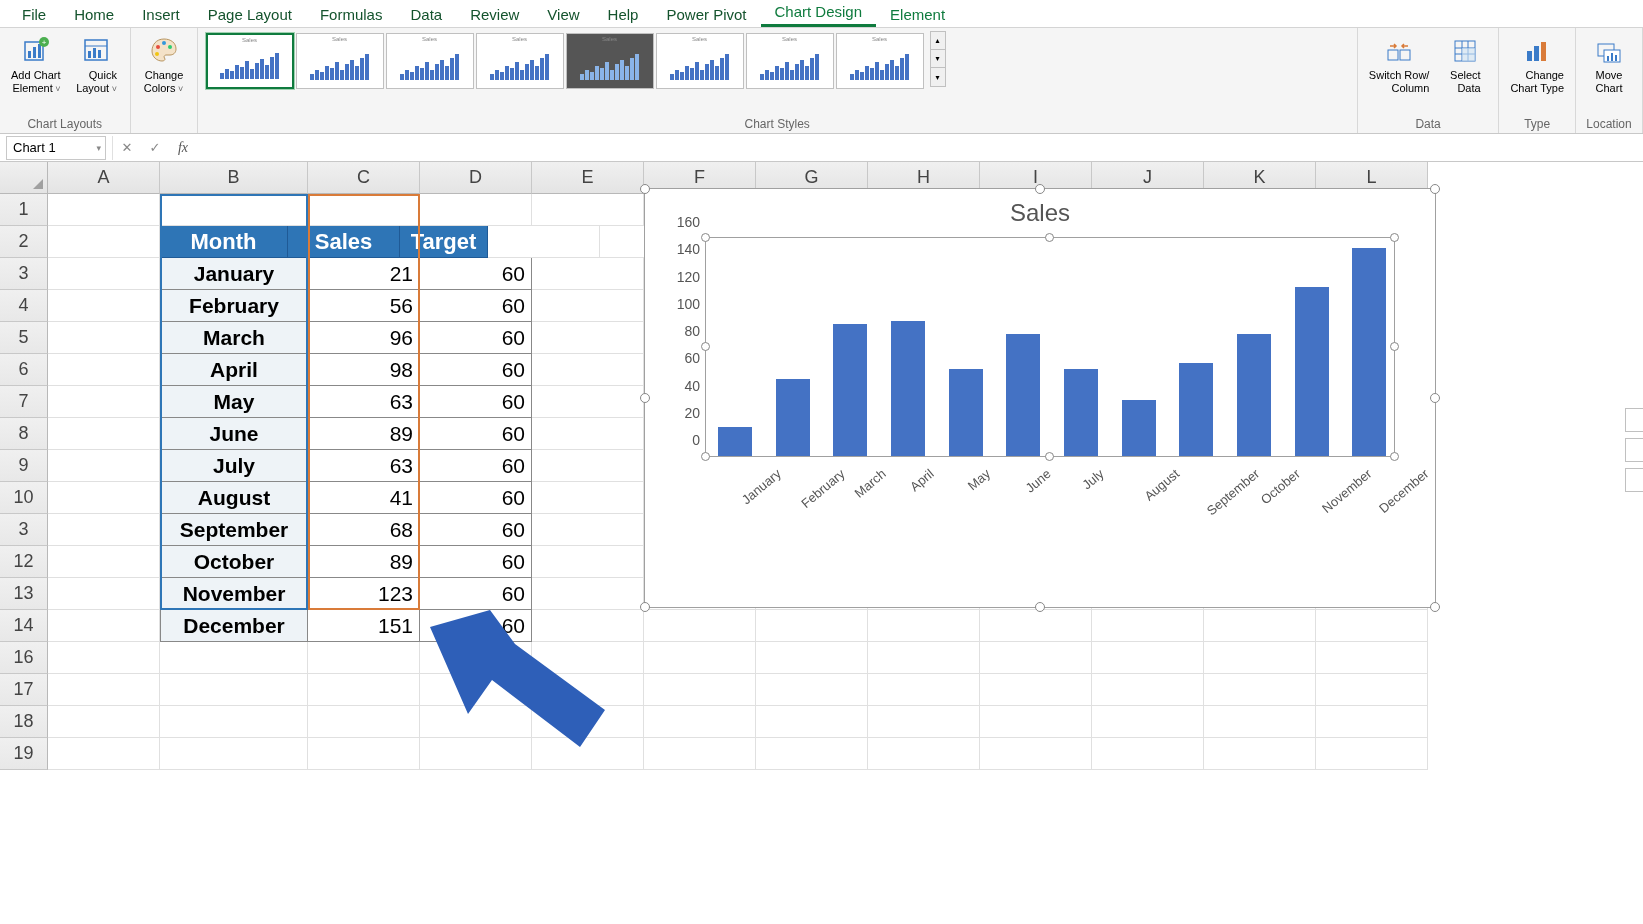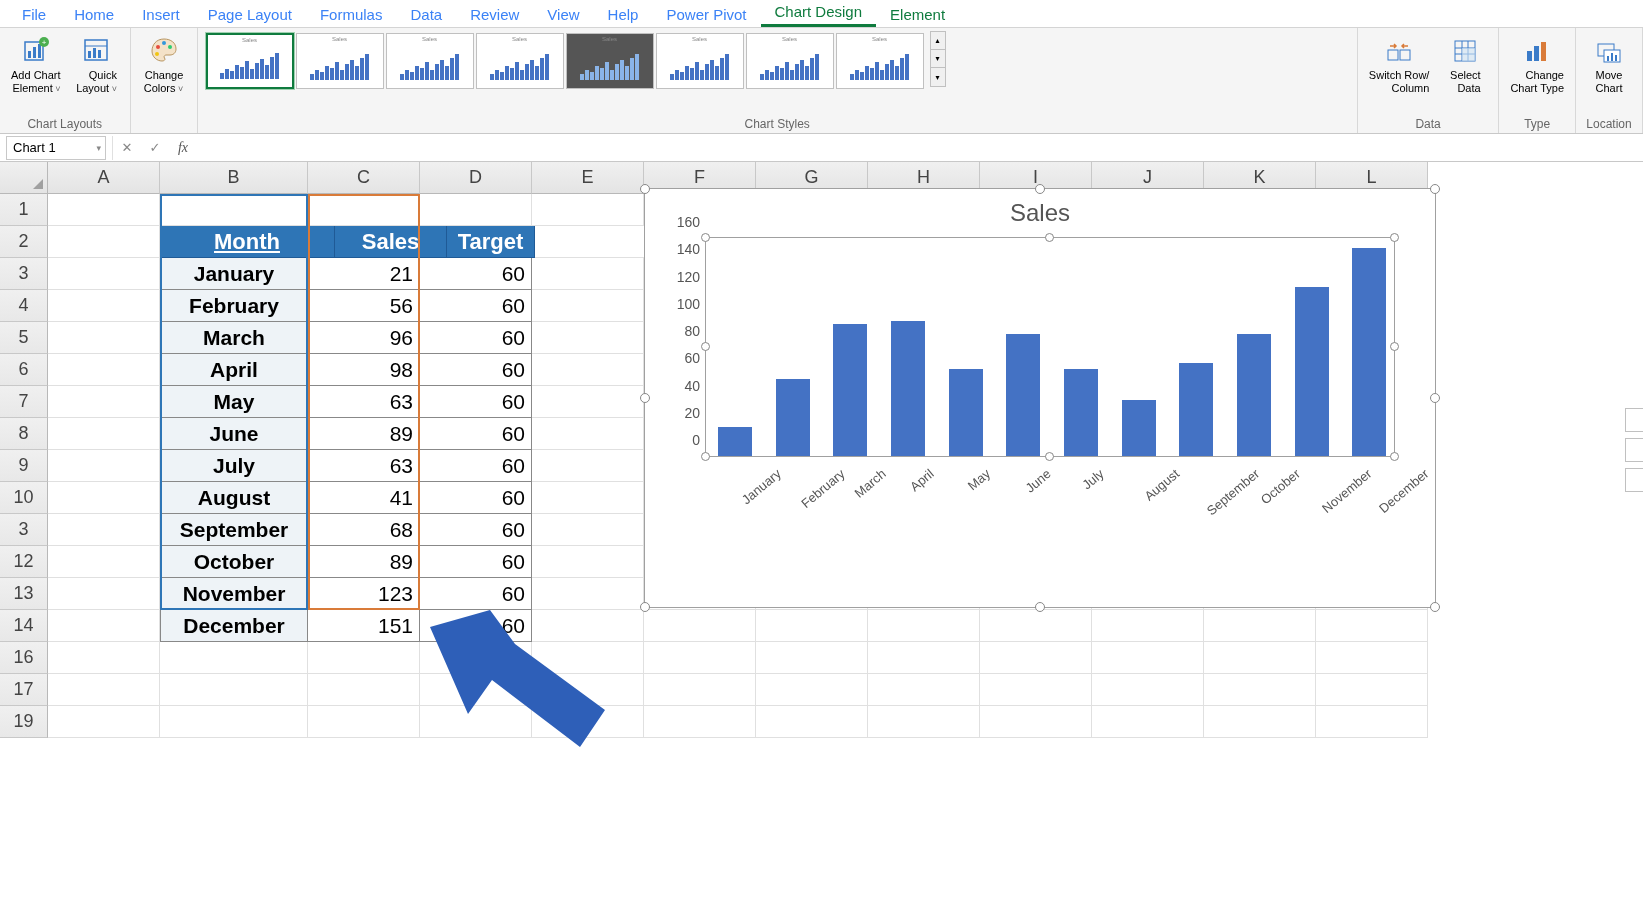--- a/index.html
+++ b/index.html
@@ -1,20 +1,20 @@
 <!DOCTYPE html>
 <html><head>
 <meta charset="utf-8">
 <style>
   * { box-sizing: border-box; margin: 0; padding: 0; }
   body { font-family: 'Segoe UI', Arial, sans-serif; font-size: 13px; background: #fff; overflow: hidden; user-select: none; }
   
   
   .ribbon-tabs { display: flex; padding: 0 8px; height: 28px; align-items: flex-end; background: #fff; border-bottom: 1px solid #d4d4d4; }
-  .ribbon-tab { padding: 4px 14px 4px; font-size: 15px; color: #3b82f6; cursor: pointer; }
+  .ribbon-tab { padding: 4px 14px 4px; font-size: 15px; color: #14532d; cursor: pointer; }
   .ribbon-tab.active { color: #0f7b3e; border-bottom: 3px solid #0f7b3e; font-weight: 400; }
   .ribbon-tab.context { color: #0f7b3e; }
   
   
   .ribbon { display: flex; background: #f5f5f5; border-bottom: 1px solid #c8c8c8; height: 106px; }
   .ribbon-group { display: flex; flex-direction: column; border-right: 1px solid #d8d8d8; padding: 3px 6px 0; }
   .ribbon-group-content { flex: 1; display: flex; align-items: flex-start; gap: 4px; }
   .ribbon-group-label { text-align: center; font-size: 12px; color: #666; padding: 2px 0; }
   
   .big-btn { display: flex; flex-direction: column; align-items: center; justify-content: flex-start; padding: 3px 4px; cursor: pointer; border: 1px solid transparent; min-width: 54px; }
@@ -386,21 +386,21 @@
         <div class="cell" style="width: 112px;"></div>
         <div class="cell" style="width: 112px;"></div>
         <div class="cell" style="width: 112px;"></div>
         <div class="cell" style="width: 112px;"></div>
         <div class="cell" style="width: 112px;"></div>
         <div class="cell" style="width: 112px;"></div>
       </div>
       <div class="row">
         <div class="row-h">2</div>
         <div class="cell" style="width: 112px;"></div>
-        <div class="cell data-header" style="width: 175px; text-decoration: underline;">Month</div>
+        <div class="cell data-header" style="width: 128px;">Month</div>
         <div class="cell data-header" style="width: 112px;">Sales</div>
         <div class="cell data-header" style="width: 88px;">Target</div>
         <div class="cell" style="width: 112px;"></div>
         <div class="cell" style="width: 112px;"></div>
         <div class="cell" style="width: 112px;"></div>
         <div class="cell" style="width: 112px;"></div>
         <div class="cell" style="width: 112px;"></div>
         <div class="cell" style="width: 112px;"></div>
         <div class="cell" style="width: 112px;"></div>
         <div class="cell" style="width: 112px;"></div>
@@ -595,20 +595,35 @@
         <div class="cell" style="width: 112px;"></div>
         <div class="cell" style="width: 112px;"></div>
         <div class="cell" style="width: 112px;"></div>
         <div class="cell" style="width: 112px;"></div>
         <div class="cell" style="width: 112px;"></div>
         <div class="cell" style="width: 112px;"></div>
         <div class="cell" style="width: 112px;"></div>
       </div>
       <div class="row">
         <div class="row-h">17</div>
+        <div class="cell" style="width: 112px;"></div>
+        <div class="cell" style="width: 148px;"></div>
+        <div class="cell" style="width: 112px;"></div>
+        <div class="cell" style="width: 112px;"></div>
+        <div class="cell" style="width: 112px;"></div>
+        <div class="cell" style="width: 112px;"></div>
+        <div class="cell" style="width: 112px;"></div>
+        <div class="cell" style="width: 112px;"></div>
+        <div class="cell" style="width: 112px;"></div>
+        <div class="cell" style="width: 112px;"></div>
+        <div class="cell" style="width: 112px;"></div>
+        <div class="cell" style="width: 112px;"></div>
+      </div>
+      <div class="row">
+        <div class="row-h">18</div>
         <div class="cell" style="width: 112px;"></div>
         <div class="cell" style="width: 148px;"></div>
         <div class="cell" style="width: 112px;"></div>
         <div class="cell" style="width: 112px;"></div>
         <div class="cell" style="width: 112px;"></div>
         <div class="cell" style="width: 112px;"></div>
         <div class="cell" style="width: 112px;"></div>
         <div class="cell" style="width: 112px;"></div>
         <div class="cell" style="width: 112px;"></div>
         <div class="cell" style="width: 112px;"></div>

